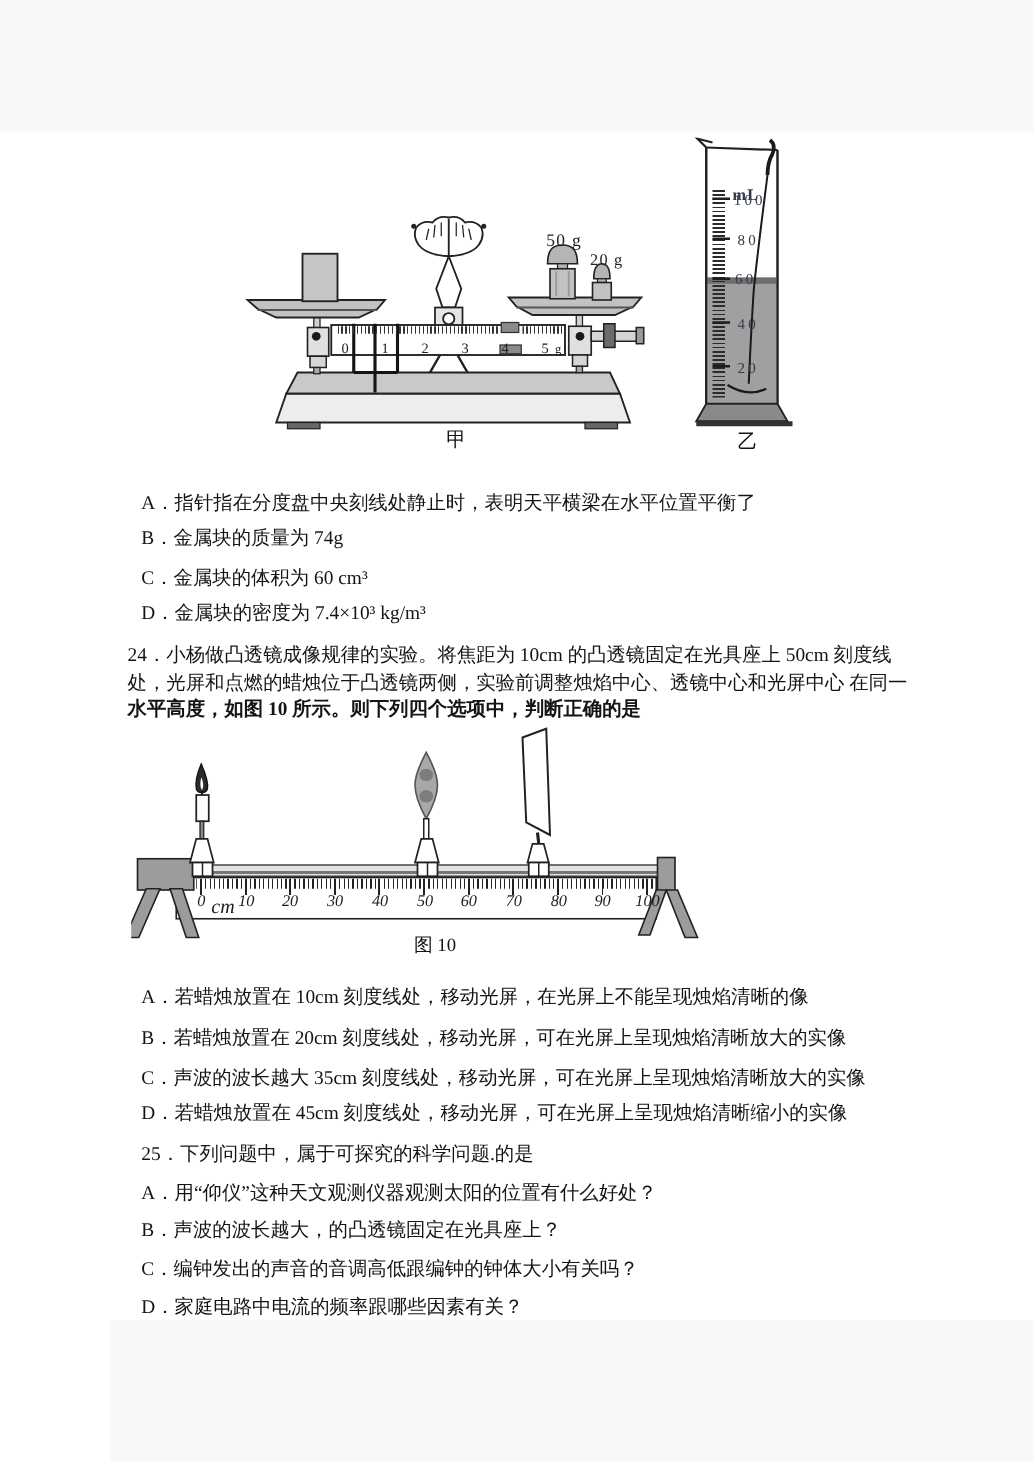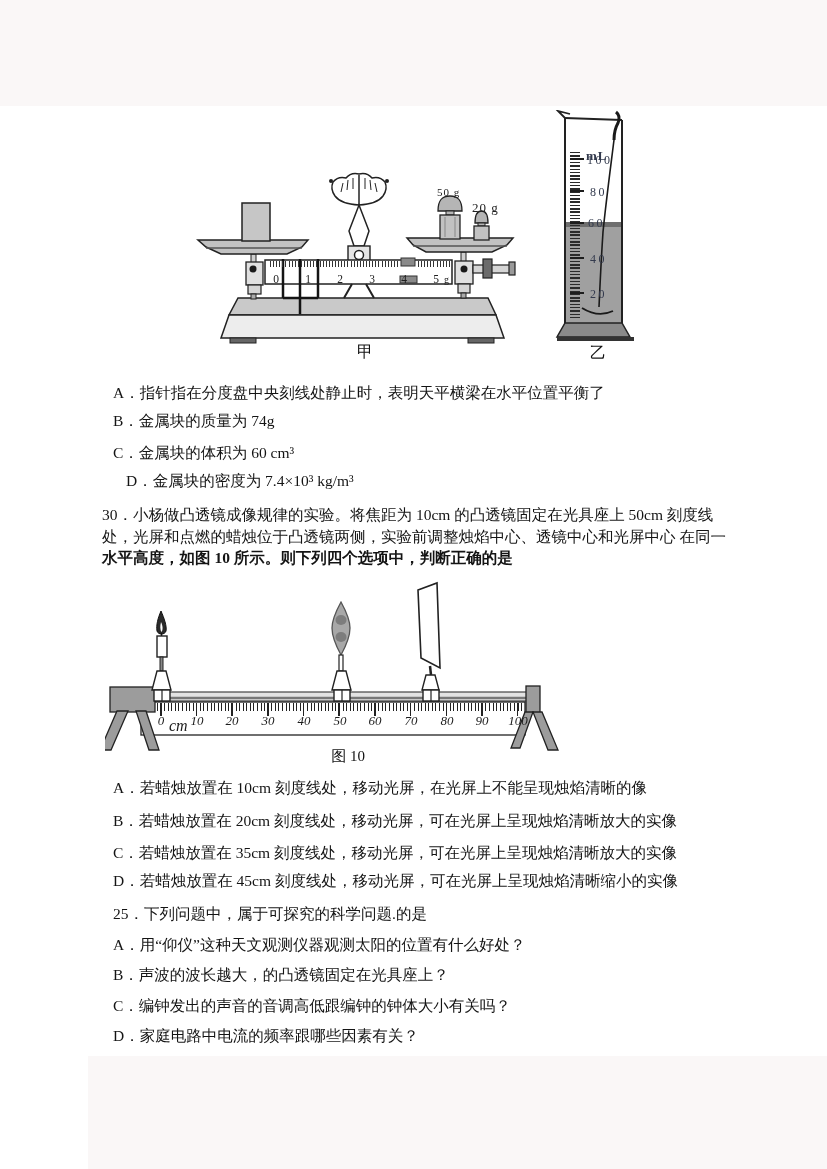--- a/index.html
+++ b/index.html
@@ -1,29 +1,29 @@
 <!DOCTYPE html>
 <html><head>
 <meta charset="utf-8">
 <style>
   html,body{margin:0;padding:0;}
   body{width:827px;height:1169px;position:relative;background:#ffffff;overflow:hidden;
        font-family:"Liberation Serif","DejaVu Serif",serif;color:#151515;}
   .band{position:absolute;background:#faf7f7;}
   .band.top{left:0;top:0;width:827px;height:106px;}
   .band.bottom{left:88px;top:1056px;width:739px;height:113px;}
-  .tline{position:absolute;font-size:15.5px;line-height:19px;white-space:pre;color:#141414;}
+  .tline{position:absolute;font-size:15.5px;line-height:19px;white-space:pre;color:#141414;margin-top:10px;}
   .fig{position:absolute;}
   .fig svg{position:absolute;left:0;top:0;}
   .flab{position:absolute;white-space:nowrap;color:#202020;}
   .cap{position:absolute;font-size:16px;color:#111;transform:translateX(-50%);white-space:nowrap;}
   
   .bnum{font-size:11.5px;transform:translateX(-50%);}
   .bunit{font-size:10px;}
-  .wlab{font-size:11px;letter-spacing:1px;}
+  .wlab{font-size:14px;letter-spacing:1px;}
   .wlab.small{font-size:13px;}
   
   .cnum{font-size:12px;letter-spacing:2.5px;color:#333a4d;}
   .cunit{font-size:13px;font-weight:bold;color:#333a4d;letter-spacing:1px;}
   
   .rnum{font-size:13px;font-style:italic;transform:translateX(-50%);color:#1c1c1c;}
   .runit{font-size:16px;font-style:italic;color:#1c1c1c;}
   .ticks{position:absolute;}
 </style>
 </head>
@@ -164,23 +164,23 @@
     <span class="flab cnum" style="left:40px;top:75px;">80</span>
     <span class="flab cnum" style="left:38px;top:106px;">60</span>
     <span class="flab cnum" style="left:40px;top:142px;">40</span>
     <span class="flab cnum" style="left:40px;top:177px;">20</span>
     <span class="cap" style="left:48px;top:233px;">乙</span>
   </div>
 
   <div class="tline" style="left:113px;top:383px;">A．指针指在分度盘中央刻线处静止时，表明天平横梁在水平位置平衡了</div>
   <div class="tline" style="left:113px;top:411px;">B．金属块的质量为 74g</div>
   <div class="tline" style="left:113px;top:443px;">C．金属块的体积为 60 cm³</div>
-  <div class="tline" style="left:126px;top:471px;">D．金属块的密度为 7.4×10³ kg/m³</div>
-
-  <div class="tline" style="left:102px;top:505px;">30．小杨做凸透镜成像规律的实验。将焦距为 10cm 的凸透镜固定在光具座上 50cm 刻度线</div>
+  <div class="tline" style="left:113px;top:471px;">D．金属块的密度为 7.4×10³ kg/m³</div>
+
+  <div class="tline" style="left:102px;top:505px;">24．小杨做凸透镜成像规律的实验。将焦距为 10cm 的凸透镜固定在光具座上 50cm 刻度线</div>
   <div class="tline" style="left:102px;top:527px;">处，光屏和点燃的蜡烛位于凸透镜两侧，实验前调整烛焰中心、透镜中心和光屏中心 在同一</div>
   <div class="tline" style="left:102px;top:548px;font-weight:bold;">水平高度，如图 10 所示。则下列四个选项中，判断正确的是</div>
 
   <div class="fig" style="left:105px;top:578px;width:470px;height:188px;">
     <svg width="470" height="188" viewBox="0 0 470 188">
 
       <g>
         <rect x="38" y="114" width="384" height="9" fill="#e3e3e3" stroke="#444" stroke-width="1.2"></rect>
         <line x1="38" y1="120" x2="422" y2="120" stroke="#777" stroke-width="2.5"></line>
       </g>
@@ -240,21 +240,21 @@
     <span class="flab rnum" style="left:270px;top:135px;">60</span>
     <span class="flab rnum" style="left:306px;top:135px;">70</span>
     <span class="flab rnum" style="left:342px;top:135px;">80</span>
     <span class="flab rnum" style="left:377px;top:135px;">90</span>
     <span class="flab rnum" style="left:413px;top:135px;">100</span>
     <span class="cap" style="left:243px;top:169px;font-size:15px;">图 10</span>
   </div>
 
   <div class="tline" style="left:113px;top:778px;">A．若蜡烛放置在 10cm 刻度线处，移动光屏，在光屏上不能呈现烛焰清晰的像</div>
   <div class="tline" style="left:113px;top:811px;">B．若蜡烛放置在 20cm 刻度线处，移动光屏，可在光屏上呈现烛焰清晰放大的实像</div>
-  <div class="tline" style="left:113px;top:843px;">C．若蜡烛放置在 35cm 刻度线处，移动光屏，可在光屏上呈现烛焰清晰放大的实像</div>
+  <div class="tline" style="left:113px;top:843px;">C．声波的波长越大 35cm 刻度线处，移动光屏，可在光屏上呈现烛焰清晰放大的实像</div>
   <div class="tline" style="left:113px;top:871px;font-family:Liberation Serif, serif;">D．若蜡烛放置在 45cm 刻度线处，移动光屏，可在光屏上呈现烛焰清晰缩小的实像</div>
 
   <div class="tline" style="left:113px;top:904px;">25．下列问题中，属于可探究的科学问题.的是</div>
   <div class="tline" style="left:113px;top:935px;">A．用“仰仪”这种天文观测仪器观测太阳的位置有什么好处？</div>
   <div class="tline" style="left:113px;top:965px;">B．声波的波长越大，的凸透镜固定在光具座上？</div>
   <div class="tline" style="left:113px;top:1026px;">D．家庭电路中电流的频率跟哪些因素有关？</div>
   <div class="tline" style="left:113px;top:996px;">C．编钟发出的声音的音调高低跟编钟的钟体大小有关吗？</div>
 
 </div>
 

